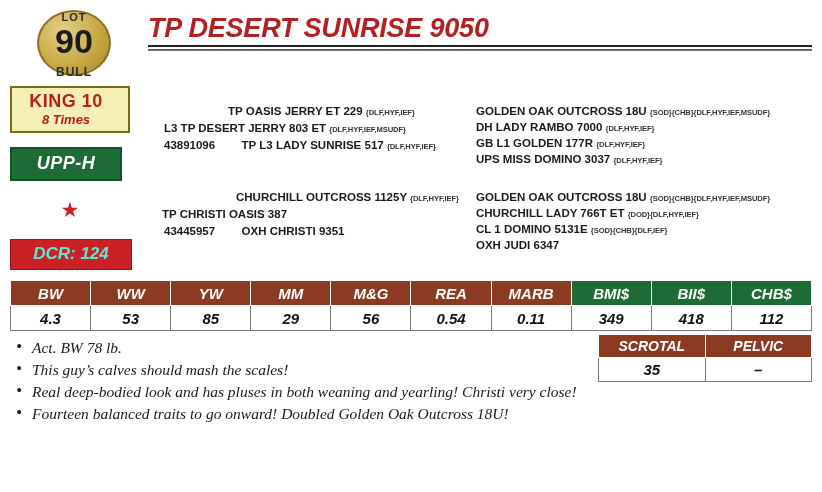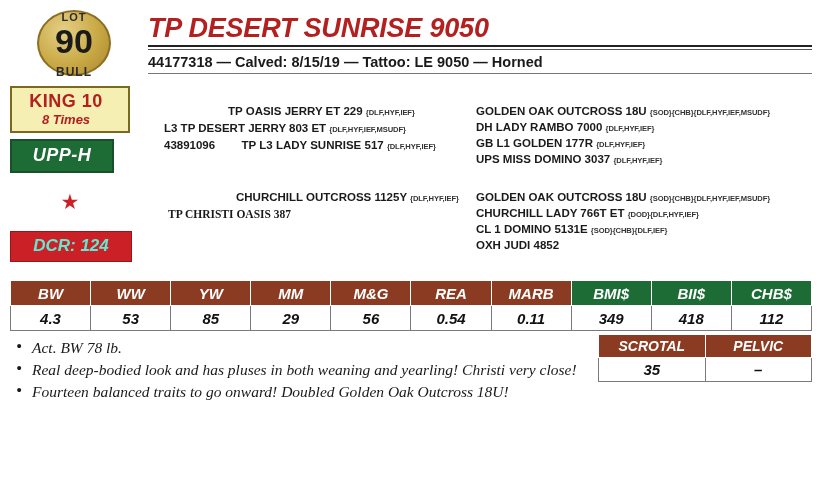--- a/index.html
+++ b/index.html
@@ -77,22 +77,22 @@
     font-family: "Liberation Sans", sans-serif;
     letter-spacing: 0.5px;
   }
   .king-line2 {
     font-size: 13px; font-weight: bold; color: #b3201f;
     font-style: italic;
   }
 
   
   .upph-box {
-    margin-top: 6px;
-    width: 104px;
+    margin-top: 14px;
+    width: 112px;
     border: 2px solid #17502a;
     background: #1d6b35;
     text-align: center;
     padding: 4px 0 5px 0;
   }
   .upph-text {
     font-size: 18px; font-weight: bold; color: #ffffff;
     font-style: italic;
     letter-spacing: 0.5px;
   }
@@ -300,21 +300,20 @@
 
     <div class="dcr-box">
       <div class="dcr-text">DCR: 124</div>
     </div>
   </div>
 
   <div id="header">
     <div class="animal-title">TP DESERT SUNRISE 9050</div>
     <div class="rule-thick"></div>
     <div class="rule-thin"></div>
-    <div class="animal-sub">44177318 — Calved: 8/15/19 — Tattoo: LE 9050 — Horned</div>
     <div class="rule-bottom"></div>
   </div>
 
   <div id="pedigree">
 
     <div class="ped-block" style="left:80px; top:4px;">
       <div class="ped-line">
         <span>TP OASIS JERRY ET 229</span>
         <span class="gene">{DLF,HYF,IEF}</span>
       </div>
@@ -355,43 +354,51 @@
       </div>
     </div>
 
     <div class="ped-block" style="left:88px; top:90px;">
       <div class="ped-line">
         <span>CHURCHILL OUTCROSS 1125Y</span>
         <span class="gene">{DLF,HYF,IEF}</span>
       </div>
     </div>
 
-    <div class="ped-block" style="left:20px; top:107px;font-family:Liberation Serif, serif;">
+    <div class="ped-block" style="left:14px; top:107px;">
       <div class="ped-line">
         <span>TP CHRISTI OASIS 387</span>
         <span class="gene"></span>
       </div>
     </div>
 
+    <div class="ped-block" style="left:16px; top:124px;">
+      <div class="ped-line">
+        <span class="reg">43445957</span>
+        <span style="display:inline-block;width:20px;"></span>
+        <span>OXH CHRISTI 9351</span>
+        <span class="gene"></span>
+      </div>
+    </div>
 
     <div class="ped-block" style="left:328px; top:90px;">
       <div class="ped-line">
         <span>GOLDEN OAK OUTCROSS 18U</span>
         <span class="gene">{SOD}{CHB}{DLF,HYF,IEF,MSUDF}</span>
       </div>
       <div class="ped-line">
         <span>CHURCHILL LADY 766T ET</span>
         <span class="gene">{DOD}{DLF,HYF,IEF}</span>
       </div>
       <div class="ped-line">
         <span>CL 1 DOMINO 5131E</span>
         <span class="gene">{SOD}{CHB}{DLF,IEF}</span>
       </div>
       <div class="ped-line">
-        <span>OXH JUDI 4852</span>
+        <span>OXH JUDI 6347</span>
         <span class="gene"></span>
       </div>
     </div>
   </div>
 
   <div id="epd">
     <table class="epd-table">
       <thead>
         <tr>
           <th class="brown">BW</th>
@@ -436,18 +443,19 @@
           <td>35</td>
           <td>–</td>
         </tr>
       </tbody>
     </table>
   </div>
 
   <div id="notes">
     <ul class="note-list">
       <li>Act. BW 78 lb.</li>
+      <li>This guy’s calves should mash the scales!</li>
       <li>Real deep-bodied look and has pluses in both weaning and yearling! Christi very close!</li>
       <li>Fourteen balanced traits to go onward! Doubled Golden Oak Outcross 18U!</li>
     </ul>
   </div>
 
 </div>
 
 </body></html>

